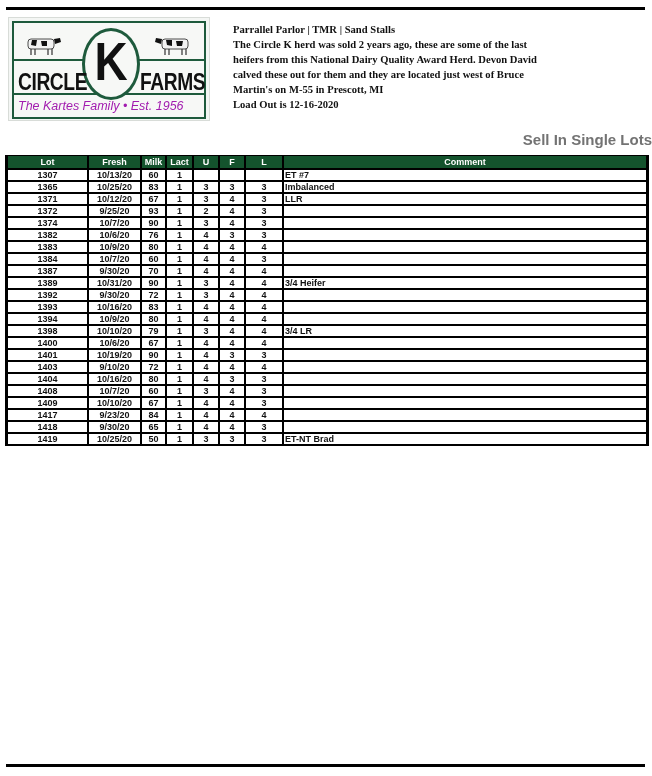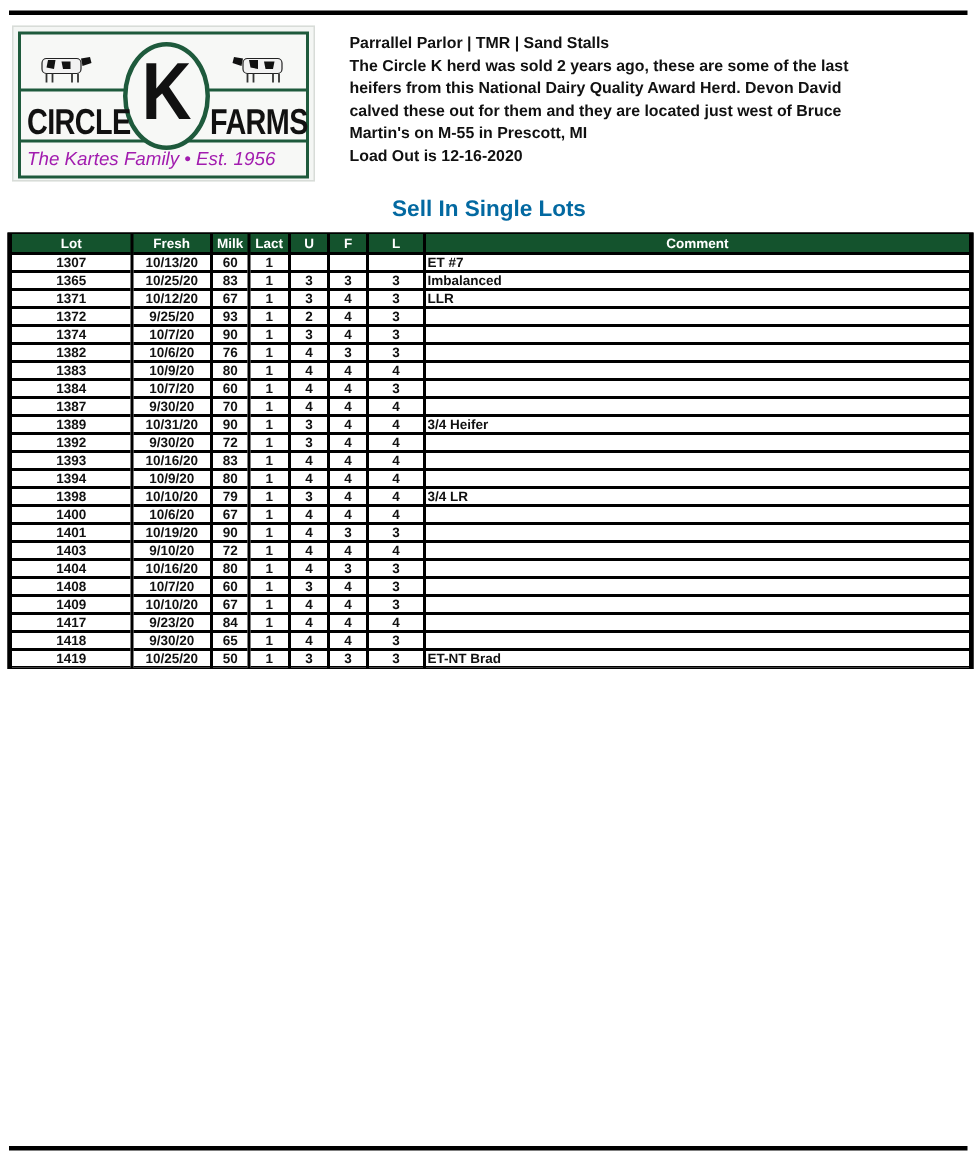--- a/index.html
+++ b/index.html
@@ -9,22 +9,22 @@
   .rule.bottom { top:764px; }
   .logo { position:absolute; left:8px; top:17px; width:200px; height:102px; background:#f4f6f4; border:1px solid #d8dcd8; }
   .logo-inner { position:absolute; left:3px; top:3px; width:190px; height:94px; border:2px solid #1e5a3c; background:#f7f8f6; }
   .logo .band { position:absolute; left:0; right:0; height:2px; background:#1e5a3c; }
   .logo .circle { position:absolute; left:68px; top:5px; width:52px; height:66px; border:3px solid #1e5a3c; border-radius:50%; background:#f7f8f6; }
   .logo .k { position:absolute; left:68px; top:8px; width:58px; text-align:center; font-family:"Liberation Sans", sans-serif; font-weight:bold; font-size:54px; color:#111; line-height:60px; transform:scaleX(0.85); }
   .logo .word { position:absolute; top:45px; font-family:"Liberation Sans", sans-serif; font-weight:bold; font-size:24px; color:#111; letter-spacing:-0.5px; transform:scaleX(0.8); transform-origin:left; }
   .logo .tag { position:absolute; left:4px; top:76px; width:184px; font-family:"Liberation Sans", sans-serif; font-style:italic; font-size:12.5px; color:#a21caf; white-space:nowrap; }
   .cow { position:absolute; top:12px; width:38px; height:22px; }
   .intro { position:absolute; left:233px; top:22px; width:360px; font-family:"Liberation Sans", sans-serif; font-weight:bold; font-size:10.6px; line-height:15px; color:#111; }
-  .intro div { white-space:nowrap; }
-  .title { position:absolute; left:0; width:652px; top:131px; text-align:center; font-weight:bold; font-size:15px; color:#0369a1; }
+  .intro div { white-space:nowrap;font-family:Liberation Serif, serif; }
+  .title { position:absolute; left:0; width:652px; top:131px; text-align:right; font-weight:bold; font-size:15px; color:#737373; }
   table { position:absolute; left:5px; top:155px; border-collapse:separate; border-spacing:2px 0; background:#000; border:1px solid #000; }
   th { background:#14532d; color:#fff; font-size:9px; font-weight:bold; height:12px; padding:0; border-bottom:2px solid #000; }
   td { background:#fff; font-size:9px; font-weight:bold; height:10px; padding:0; text-align:center; color:#111; border-bottom:2px solid #000; }
   td.comment { text-align:left; padding-left:1px; }
   tr:last-child td { border-bottom:1px solid #000; }
 </style>
 </head>
 <body>
 
 <div class="rule top"></div>

